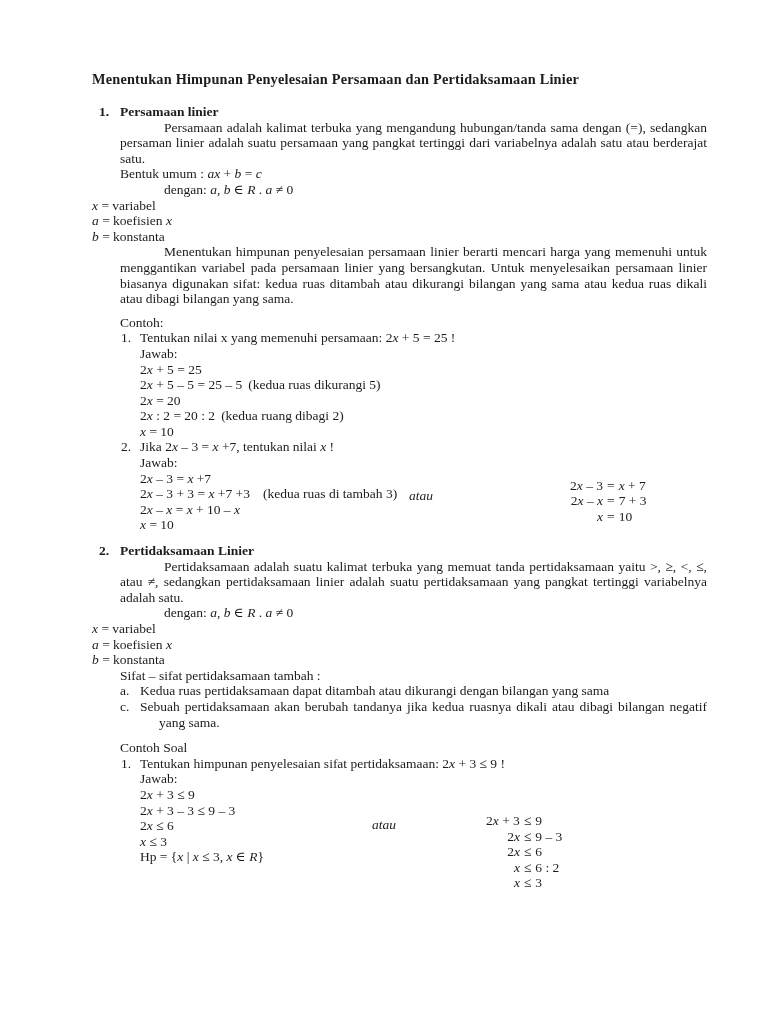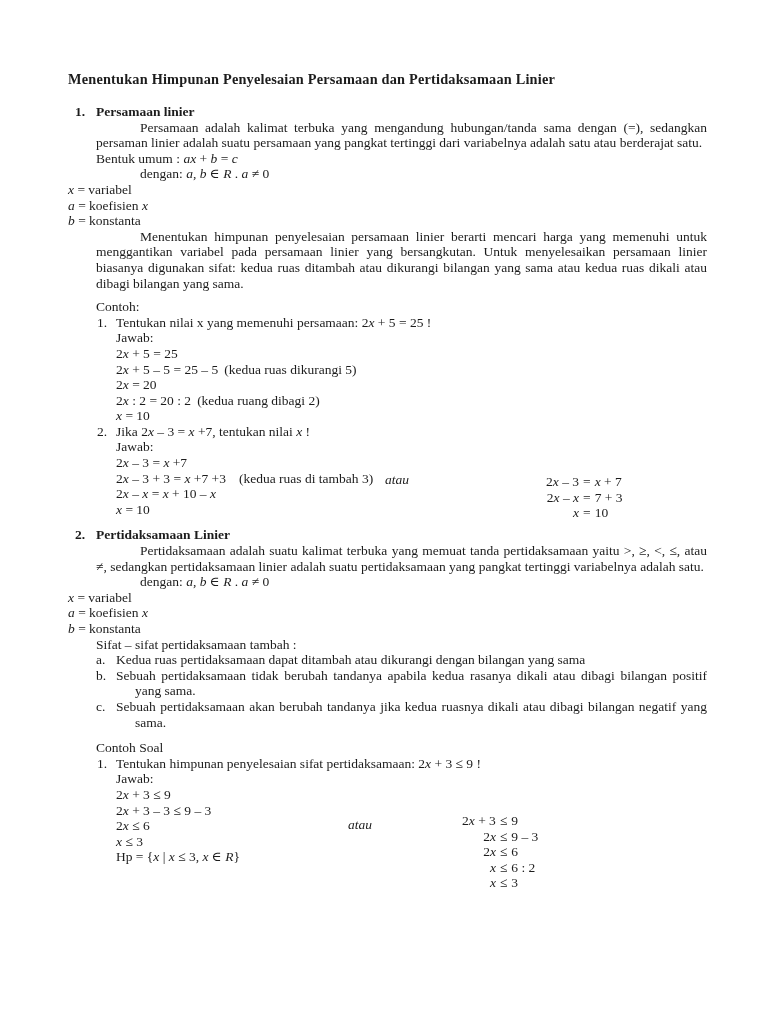--- a/index.html
+++ b/index.html
@@ -2,21 +2,21 @@
 <html><head>
 <meta charset="utf-8">
 <style>
   * { box-sizing: border-box; }
   html, body { margin: 0; padding: 0; }
   body {
     width: 768px; height: 1024px; background: #ffffff;
     font-family: "Liberation Serif", "DejaVu Serif", serif;
     font-size: 13.5px; line-height: 15.6px; color: #1c1c1c;
   }
-  .page { position: relative; width: 768px; height: 1024px; padding: 71px 61px 0 68px; overflow: hidden; background:#fff; }
+  .page { position: relative; width: 768px; height: 1024px; padding: 71px 61px 0 92px; overflow: hidden; background:#fff; }
   .title { font-weight: bold; font-size: 14.3px; line-height: 17px; margin: 0 0 16px 0; letter-spacing: .2px; }
   .sec-head { font-weight: bold; margin-left: 7px; }
   .num { display: inline-block; width: 21px; text-indent: 0; }
   .para { margin-left: 28px; text-align: justify; text-indent: 44px; }
   .formline { margin-left: 28px; }
   .dengan { margin-left: 72px; }
   .def { }
   .contoh { margin-left: 28px; margin-top: 8px; }
   .cs-label { margin-left: 28px; margin-top: 10px; }
   .sec2 { margin-top: 10px; }
@@ -26,21 +26,21 @@
   .note1 { margin-left: 6px; }
   .note2 { margin-left: 13px; }
   .ansblock { position: relative; margin-left: 48px; }
   .atau { position: absolute; font-style: italic; }
   .atau1 { left: 269px; top: 17px; }
   .atau2 { left: 232px; top: 30px; }
   .alt { position: absolute; border-collapse: collapse; }
   .alt td { padding: 0; line-height: 15.6px; white-space: nowrap; }
   .alt td.l { text-align: right; }
   .alt td.o { padding: 0 4px; text-align: center; }
-  .alt1 { left: 430px; top: 19px; }
+  .alt1 { left: 430px; top: 7px; }
   .alt2 { left: 346px; top: 26px; }
   .sifat-label { margin-left: 28px; }
   .sifat-item { margin-left: 28px; padding-left: 39px; text-indent: -39px; text-align: justify; }
   .sifat-item .mk { display: inline-block; width: 20px; text-indent: 0; }
   i { font-style: italic; }
 </style>
 </head>
 <body>
 
 <div class="page">
@@ -107,21 +107,20 @@
 
     <div class="para">Pertidaksamaan adalah suatu kalimat terbuka yang memuat tanda pertidaksamaan yaitu &gt;, ≥, &lt;, ≤, atau ≠, sedangkan pertidaksamaan linier adalah suatu pertidaksamaan yang pangkat tertinggi variabelnya adalah satu.</div>
 
     <div class="dengan"><span>dengan:</span> <span class="m"><i>a</i>, <i>b</i> ∈ <i>R</i> . <i>a</i> ≠ 0</span></div>
     <div class="def"><span class="m"><i>x</i></span> <span>= variabel</span> <span class="m"></span></div>
     <div class="def"><span class="m"><i>a</i></span> <span>= koefisien</span> <span class="m"><i>x</i></span></div>
     <div class="def"><span class="m"><i>b</i></span> <span>= konstanta</span> <span class="m"></span></div>
 
     <div class="sifat-label">Sifat – sifat pertidaksamaan tambah :</div>
     <div class="sifat-item"><span class="mk">a.</span><span>Kedua ruas pertidaksamaan dapat ditambah atau dikurangi dengan bilangan yang sama</span></div>
-    <div class="sifat-item"><span class="mk">b.</span><span>Sebuah pertidaksamaan tidak berubah tandanya apabila kedua rasanya dikali atau dibagi bilangan positif yang sama.</span></div>
     <div class="sifat-item"><span class="mk">c.</span><span>Sebuah pertidaksamaan akan berubah tandanya jika kedua ruasnya  dikali atau dibagi bilangan negatif yang sama.</span></div>
 
     <div class="cs-label">Contoh Soal</div>
 
     <div class="ex-item"><span class="enum">1.</span><span>Tentukan himpunan penyelesaian sifat pertidaksamaan:</span> <span class="m">2<i>x</i> + 3 ≤ 9</span> <span>!</span></div>
     <div class="jawab">Jawab:</div>
     <div class="ansblock">
       <div><span class="m">2<i>x</i> + 3 ≤ 9</span></div>
       <div><span class="m">2<i>x</i> + 3 – 3 ≤ 9 – 3</span></div>
       <div><span class="m">2<i>x</i> ≤ 6</span></div>

